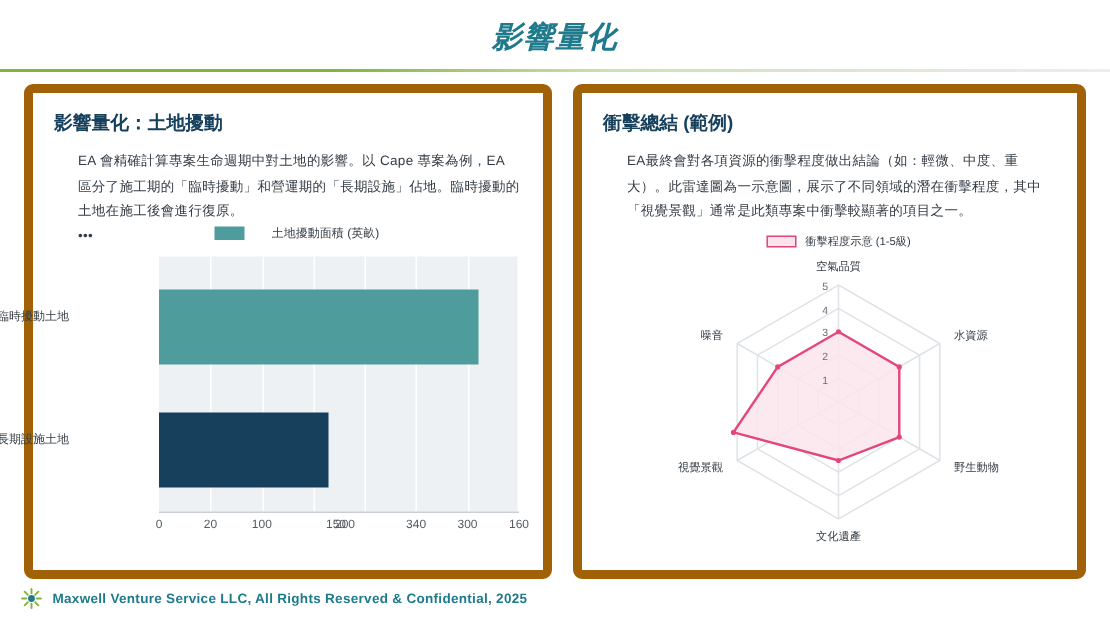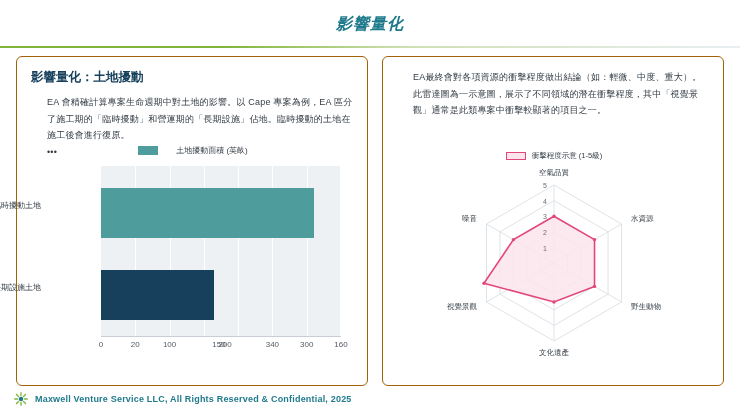--- a/index.html
+++ b/index.html
@@ -17,21 +17,21 @@
   
   .header {
     position: absolute;
     top: 0; left: 0; right: 0;
     height: 48px;
     display: flex;
     align-items: center;
     justify-content: center;
   }
   .header-title {
-    font-size: 16px;
+    font-size: 20px;
     font-weight: bold;
     font-style: italic;
     color: #1f7a8c;
     letter-spacing: 1px;
   }
   .header-rule {
     position: absolute;
     top: 46px; left: 0;
     width: 740px; height: 2px;
     background: linear-gradient(to right, #7fb539 0%, #7fb539 30%, #cfe0b4 55%, #e9eef3 100%);
@@ -39,21 +39,21 @@
   
   .cards {
     position: absolute;
     top: 56px; left: 16px;
     width: 708px; height: 330px;
     display: flex;
     gap: 14px;
   }
   .card {
     background: #ffffff;
-    border: 1px solid #a16207;
+    border: 6px solid #a16207;
     border-radius: 6px;
     padding: 12px 14px 10px 14px;
     position: relative;
   }
   .card-left { width: 352px; }
   .card-right { width: 342px; }
   .card-title {
     font-size: 12.5px;
     font-weight: bold;
     color: #17405c;
@@ -212,20 +212,21 @@
           <div class="x-tick" style="left:192px">150</div>
           <div class="x-tick" style="left:198px">200</div>
           <div class="x-tick" style="left:245.4px">340</div>
           <div class="x-tick" style="left:279.7px">300</div>
           <div class="x-tick" style="left:314px">160</div>
         </div>
       </div>
     </div>
 
     <div class="card card-right">
+      <div class="card-title">衝擊總結 (範例)</div>
       <div class="card-body">EA最終會對各項資源的衝擊程度做出結論（如：輕微、中度、重大）。此雷達圖為一示意圖，展示了不同領域的潛在衝擊程度，其中「視覺景觀」通常是此類專案中衝擊較顯著的項目之一。</div>
 
       <div class="radar-wrap">
         <div class="radar-legend">
           <span class="radar-swatch"></span>
           <span class="radar-legend-text">衝擊程度示意 (1-5級)</span>
         </div>
 
         <svg class="radar-svg" width="318" height="200" viewBox="0 0 318 200">
 

